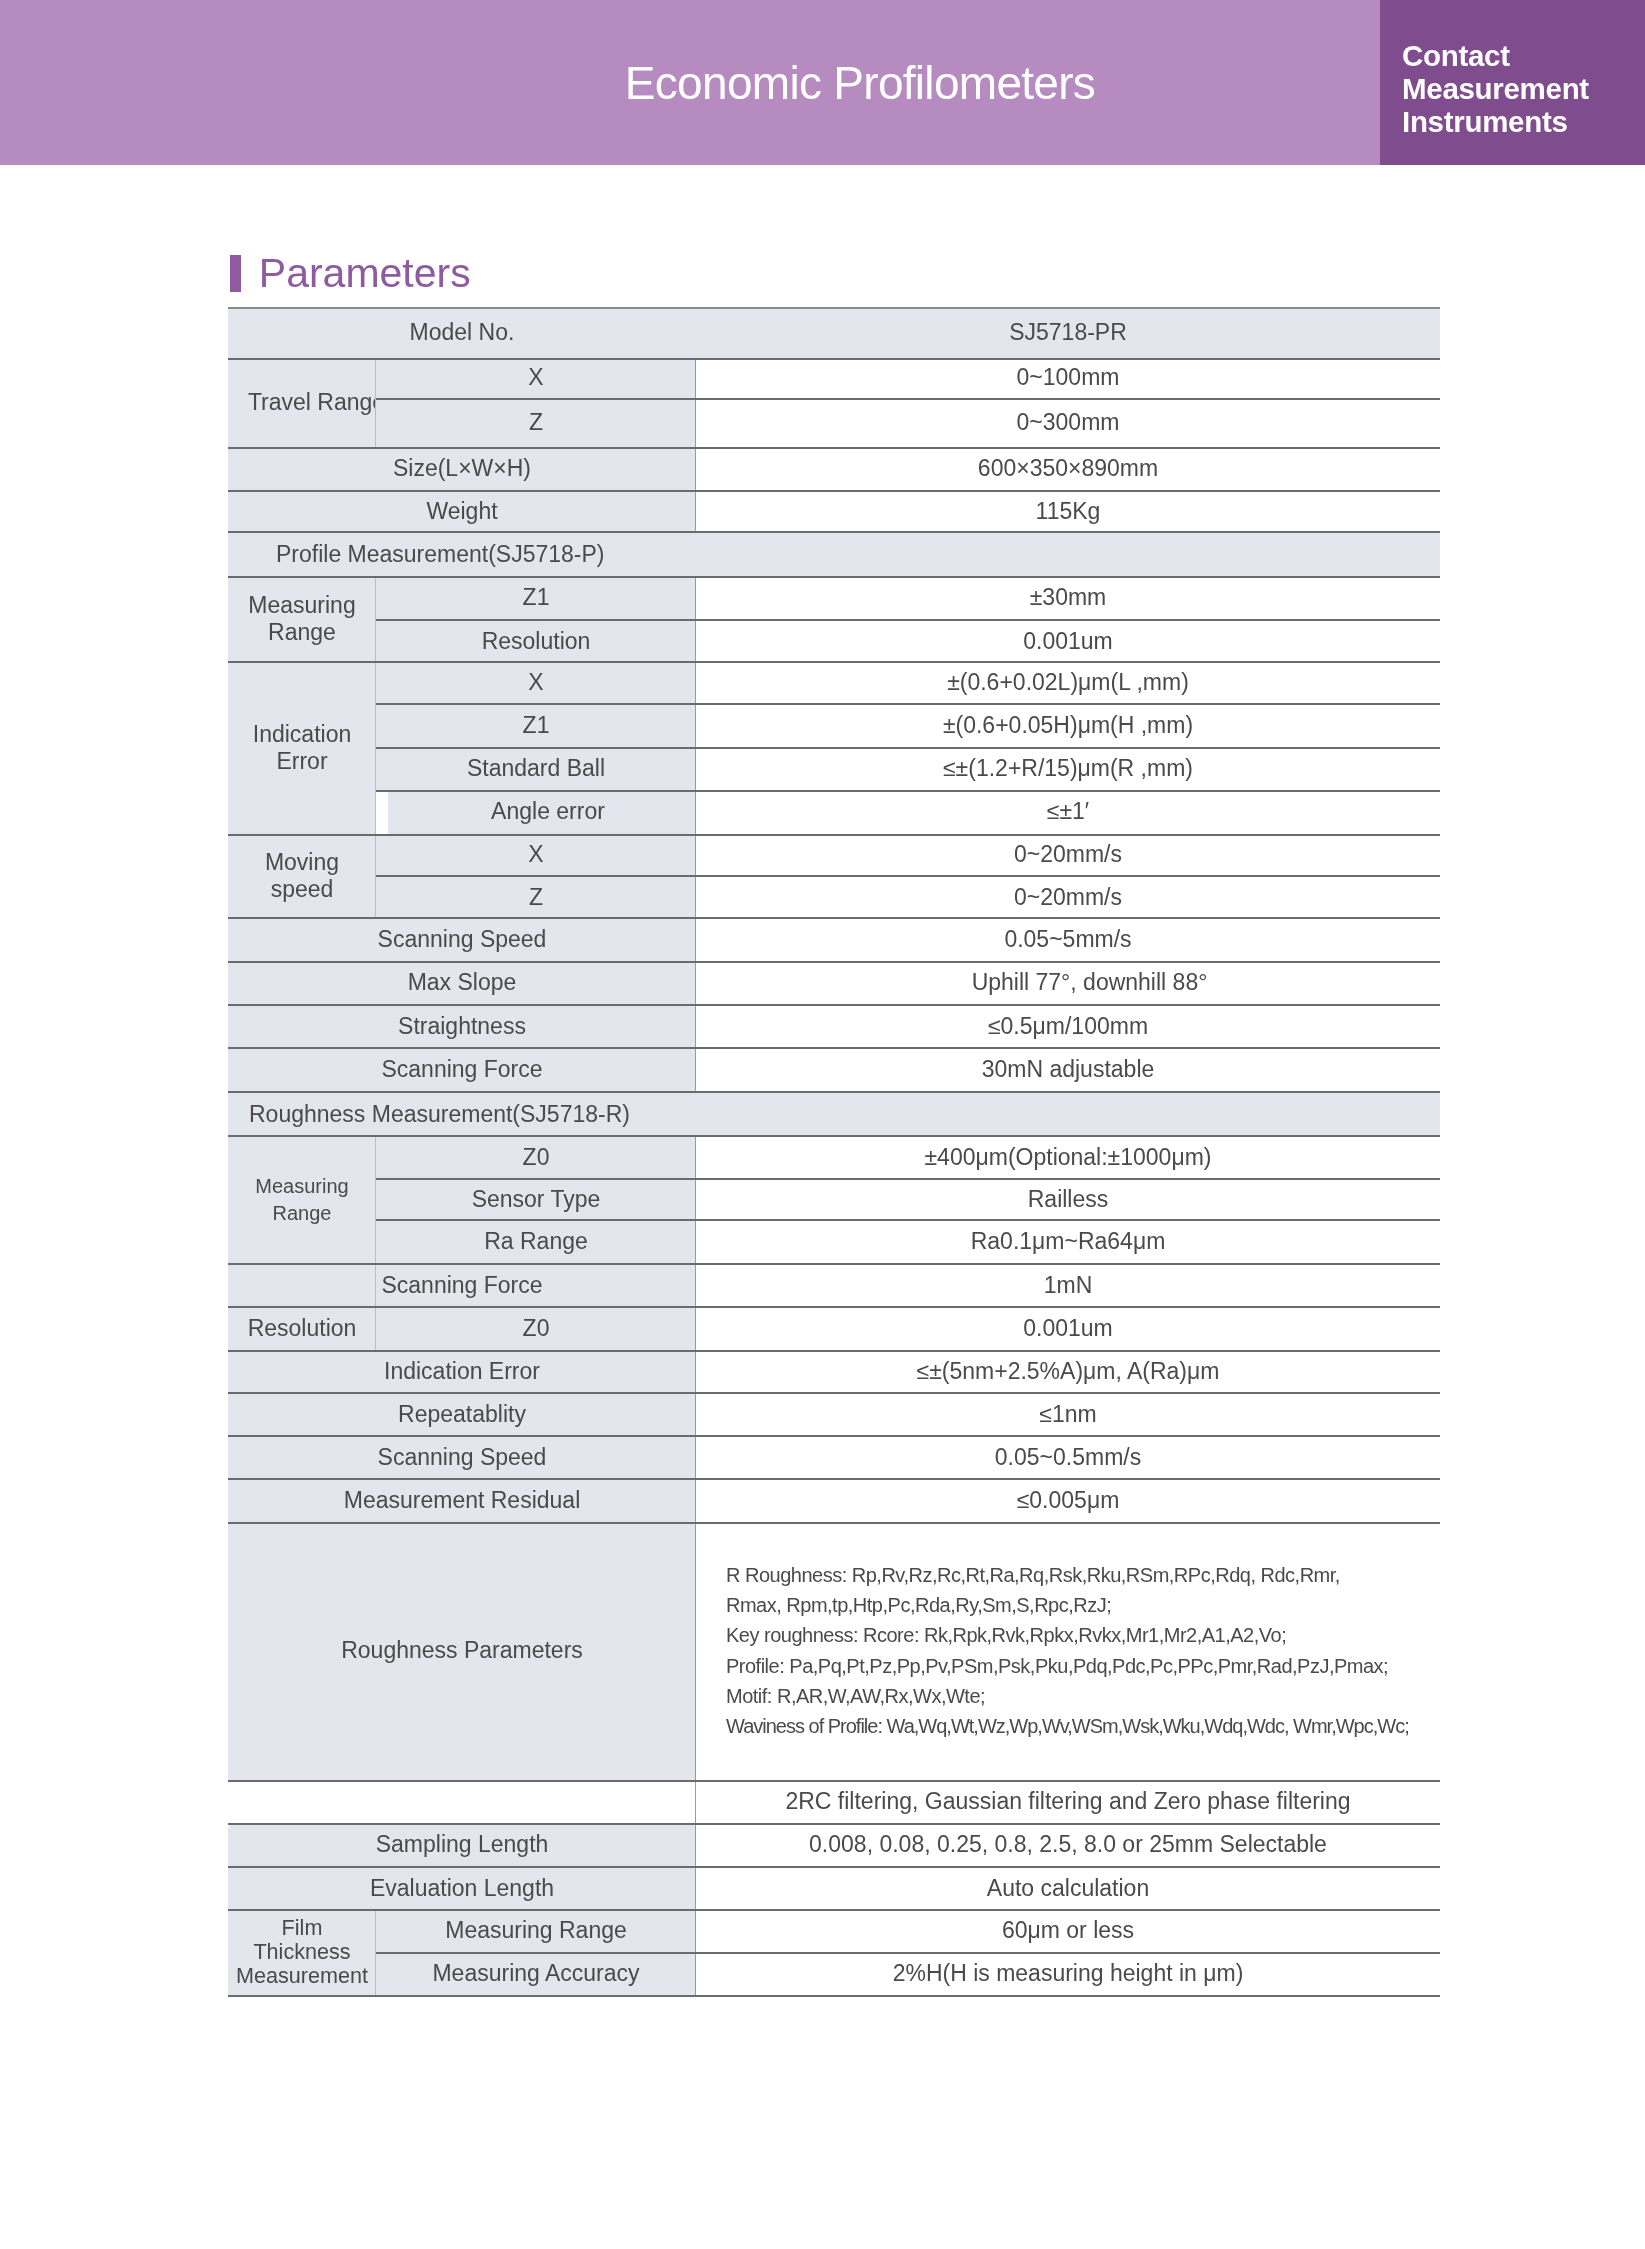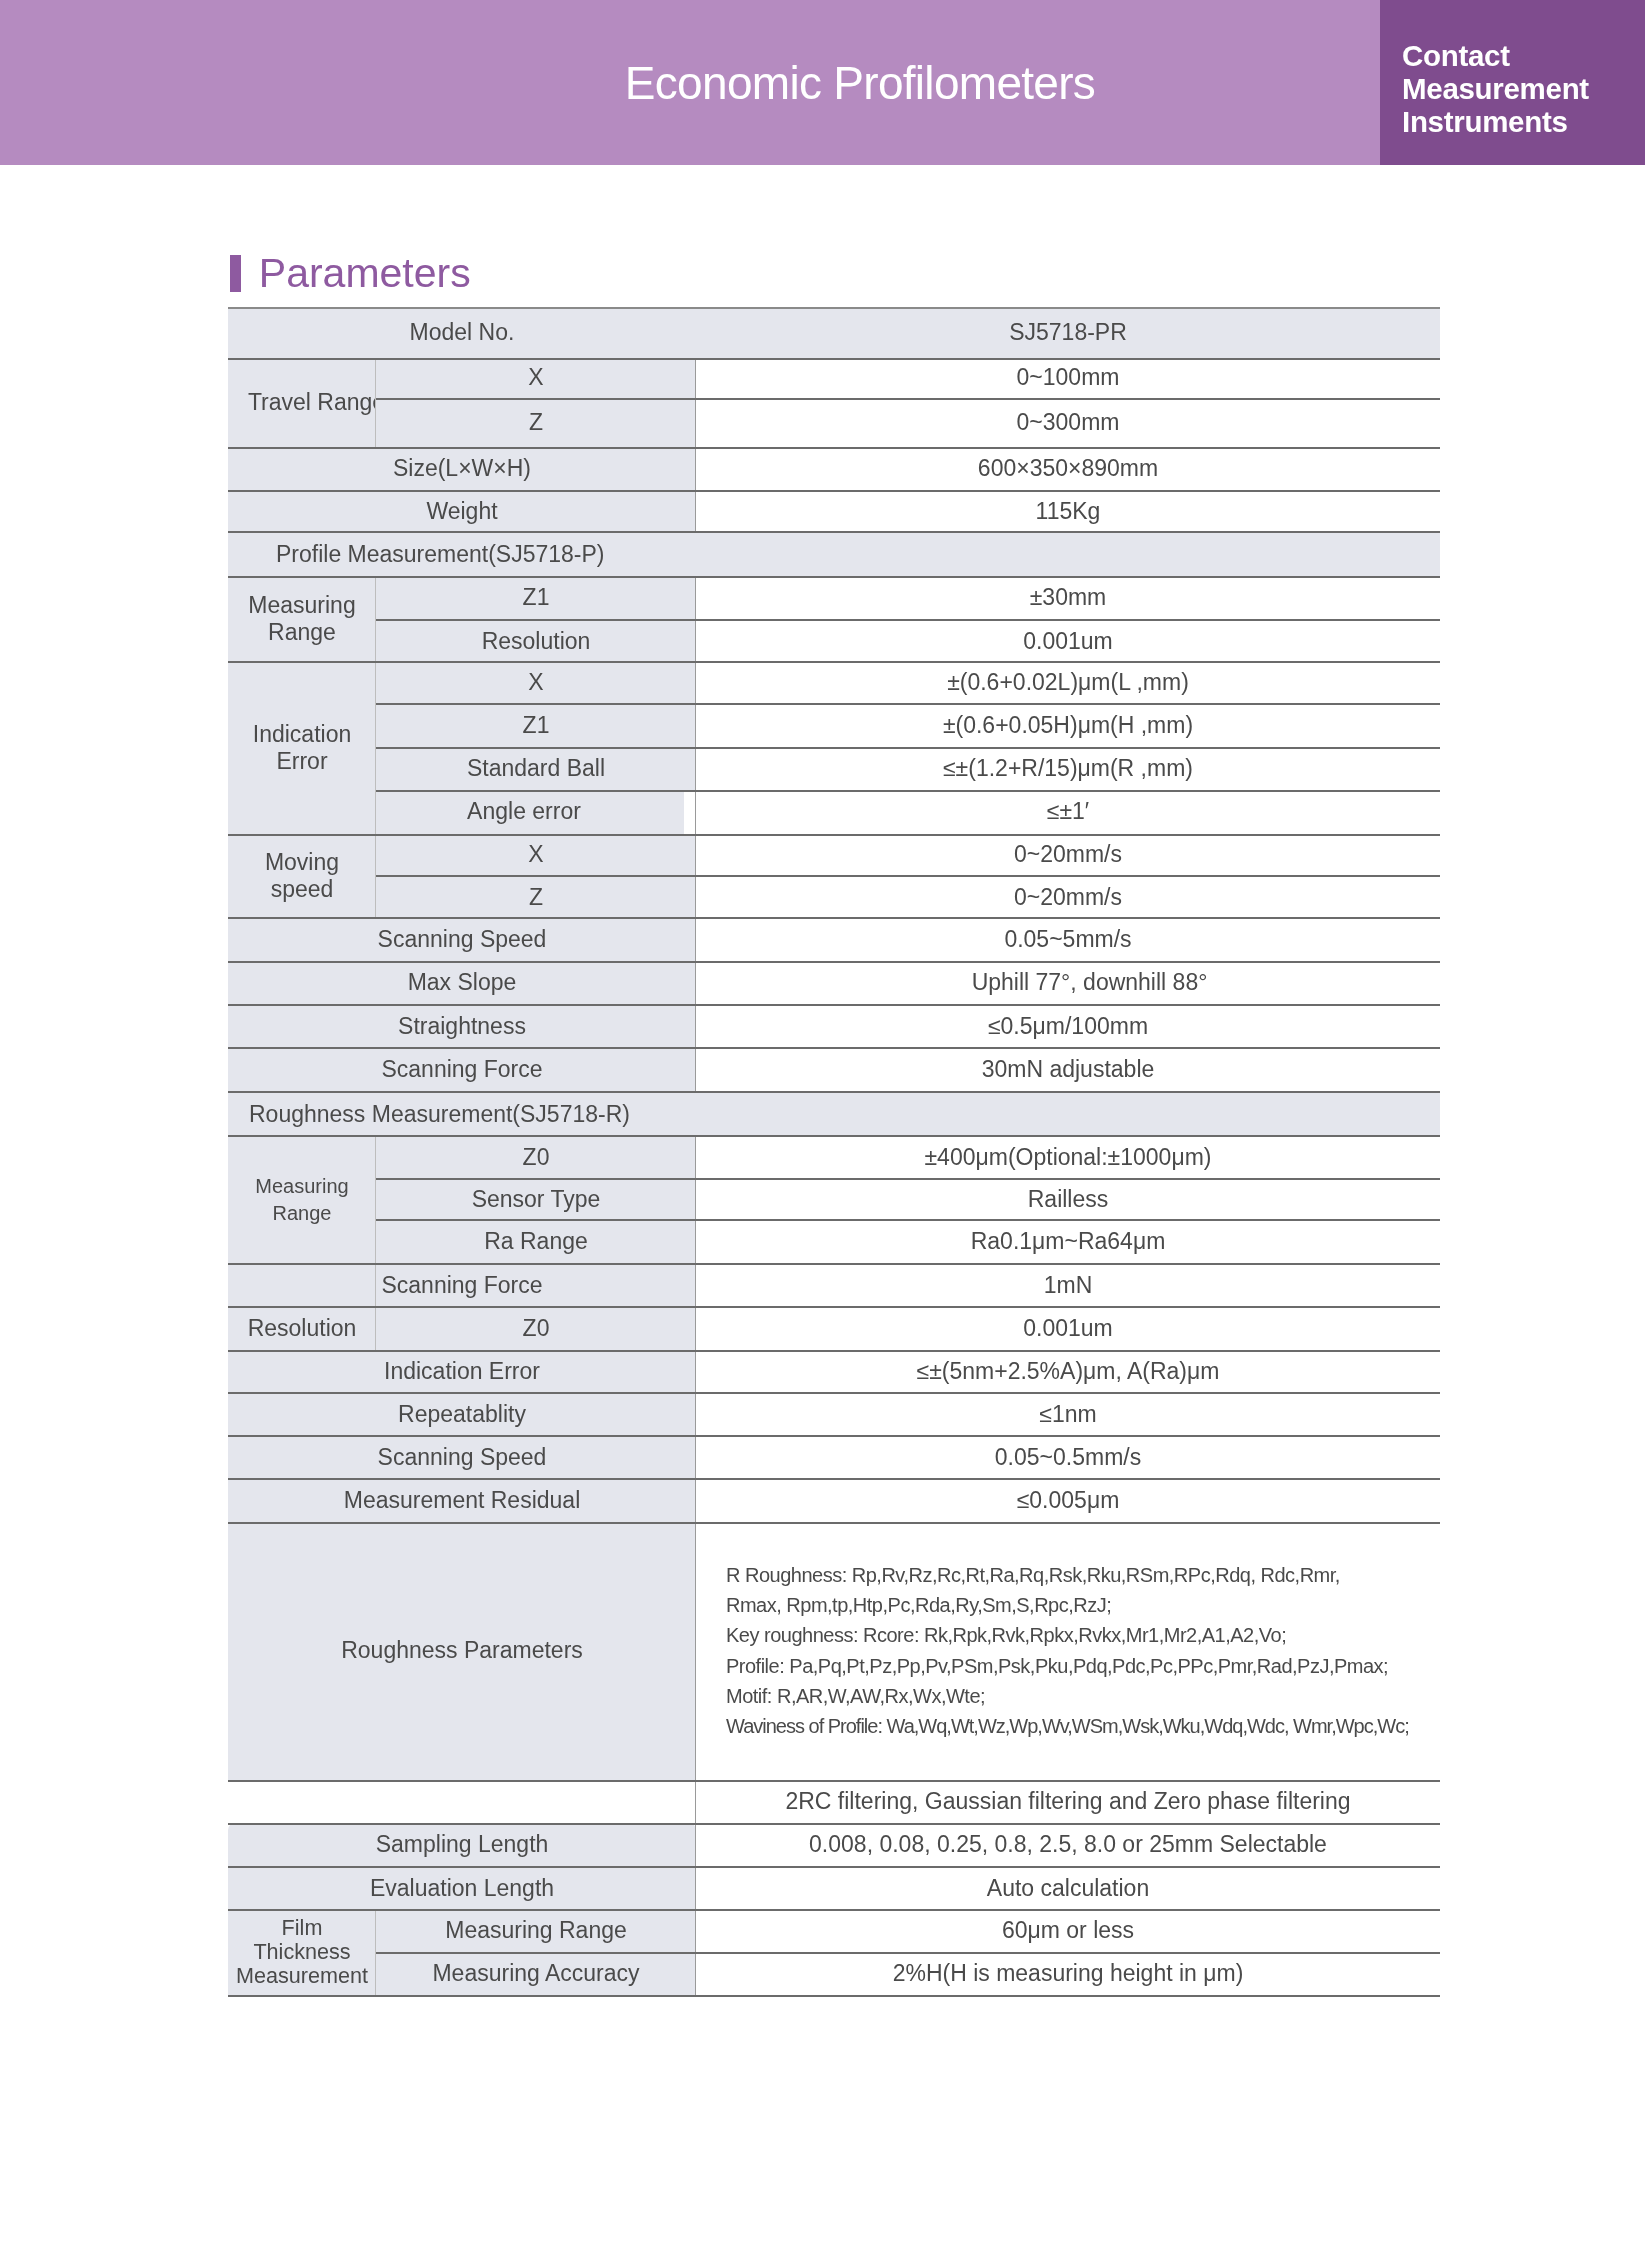--- a/index.html
+++ b/index.html
@@ -64,21 +64,21 @@
   <div class="cell lbl" style="left:148px;top:312px;width:320px;height:43px;">Resolution</div>
   <div class="cell val" style="left:468px;top:312px;width:744px;height:43px;">0.001um</div>
 
   <div class="cell lbl" style="left:0;top:354px;width:148px;height:172px;padding:0 13px;">Indication Error</div>
   <div class="cell lbl" style="left:148px;top:354px;width:320px;height:42px;">X</div>
   <div class="cell val" style="left:468px;top:354px;width:744px;height:42px;">±(0.6+0.02L)μm(L ,mm)</div>
   <div class="cell lbl" style="left:148px;top:396px;width:320px;height:43px;">Z1</div>
   <div class="cell val" style="left:468px;top:396px;width:744px;height:43px;">±(0.6+0.05H)μm(H ,mm)</div>
   <div class="cell lbl" style="left:148px;top:439px;width:320px;height:43px;">Standard Ball</div>
   <div class="cell val" style="left:468px;top:439px;width:744px;height:43px;">≤±(1.2+R/15)μm(R ,mm)</div>
-  <div class="cell lbl" style="left:136px;top:482px;width:320px;height:44px;">Angle error</div>
+  <div class="cell lbl" style="left:160px;top:482px;width:320px;height:44px;">Angle error</div>
   <div class="cell val" style="left:468px;top:482px;width:744px;height:44px;">≤±1′</div>
 
   <div class="cell lbl" style="left:0;top:526px;width:148px;height:84px;padding:0 13px;">Moving speed</div>
   <div class="cell lbl" style="left:148px;top:526px;width:320px;height:41px;">X</div>
   <div class="cell val" style="left:468px;top:526px;width:744px;height:41px;">0~20mm/s</div>
   <div class="cell lbl" style="left:148px;top:568px;width:320px;height:43px;">Z</div>
   <div class="cell val" style="left:468px;top:568px;width:744px;height:43px;">0~20mm/s</div>
 
   <div class="cell lbl" style="left:0;top:610px;width:468px;height:43px;">Scanning Speed</div>
   <div class="cell val" style="left:468px;top:610px;width:744px;height:43px;">0.05~5mm/s</div>

